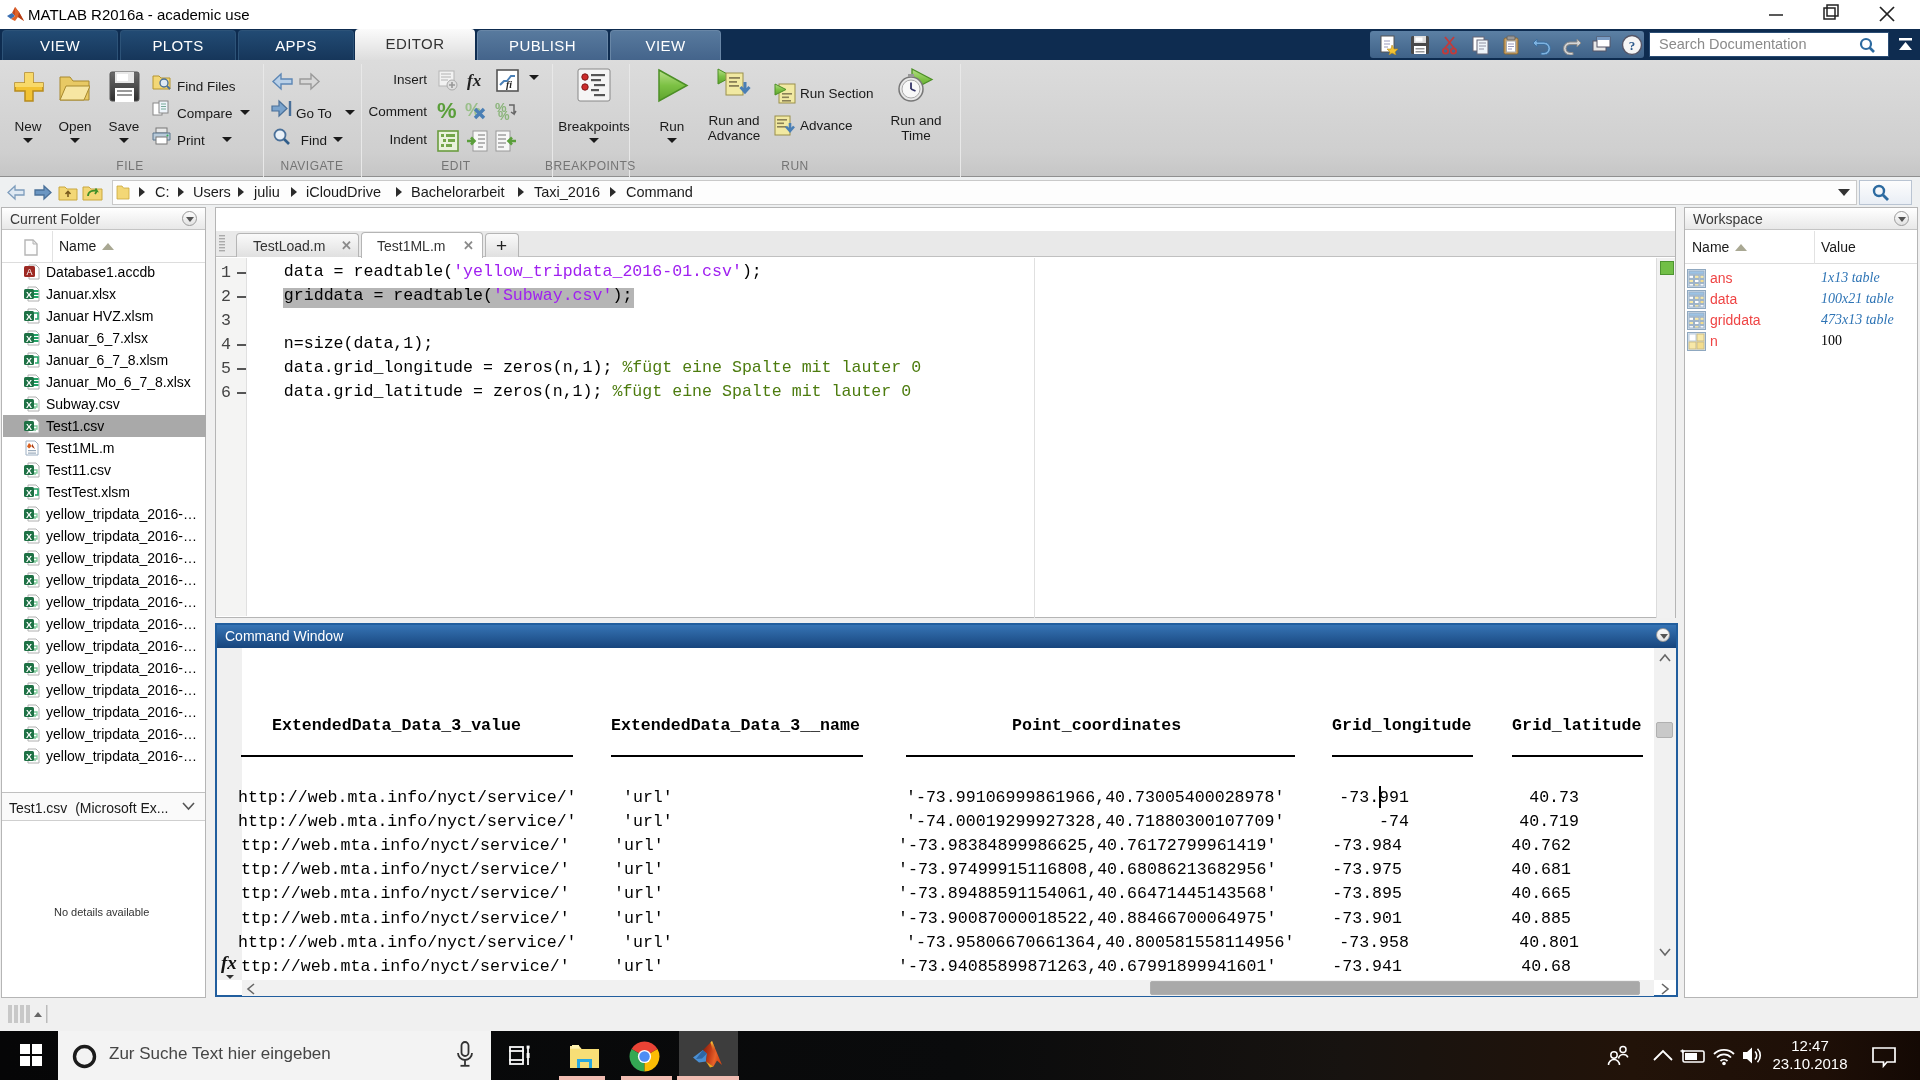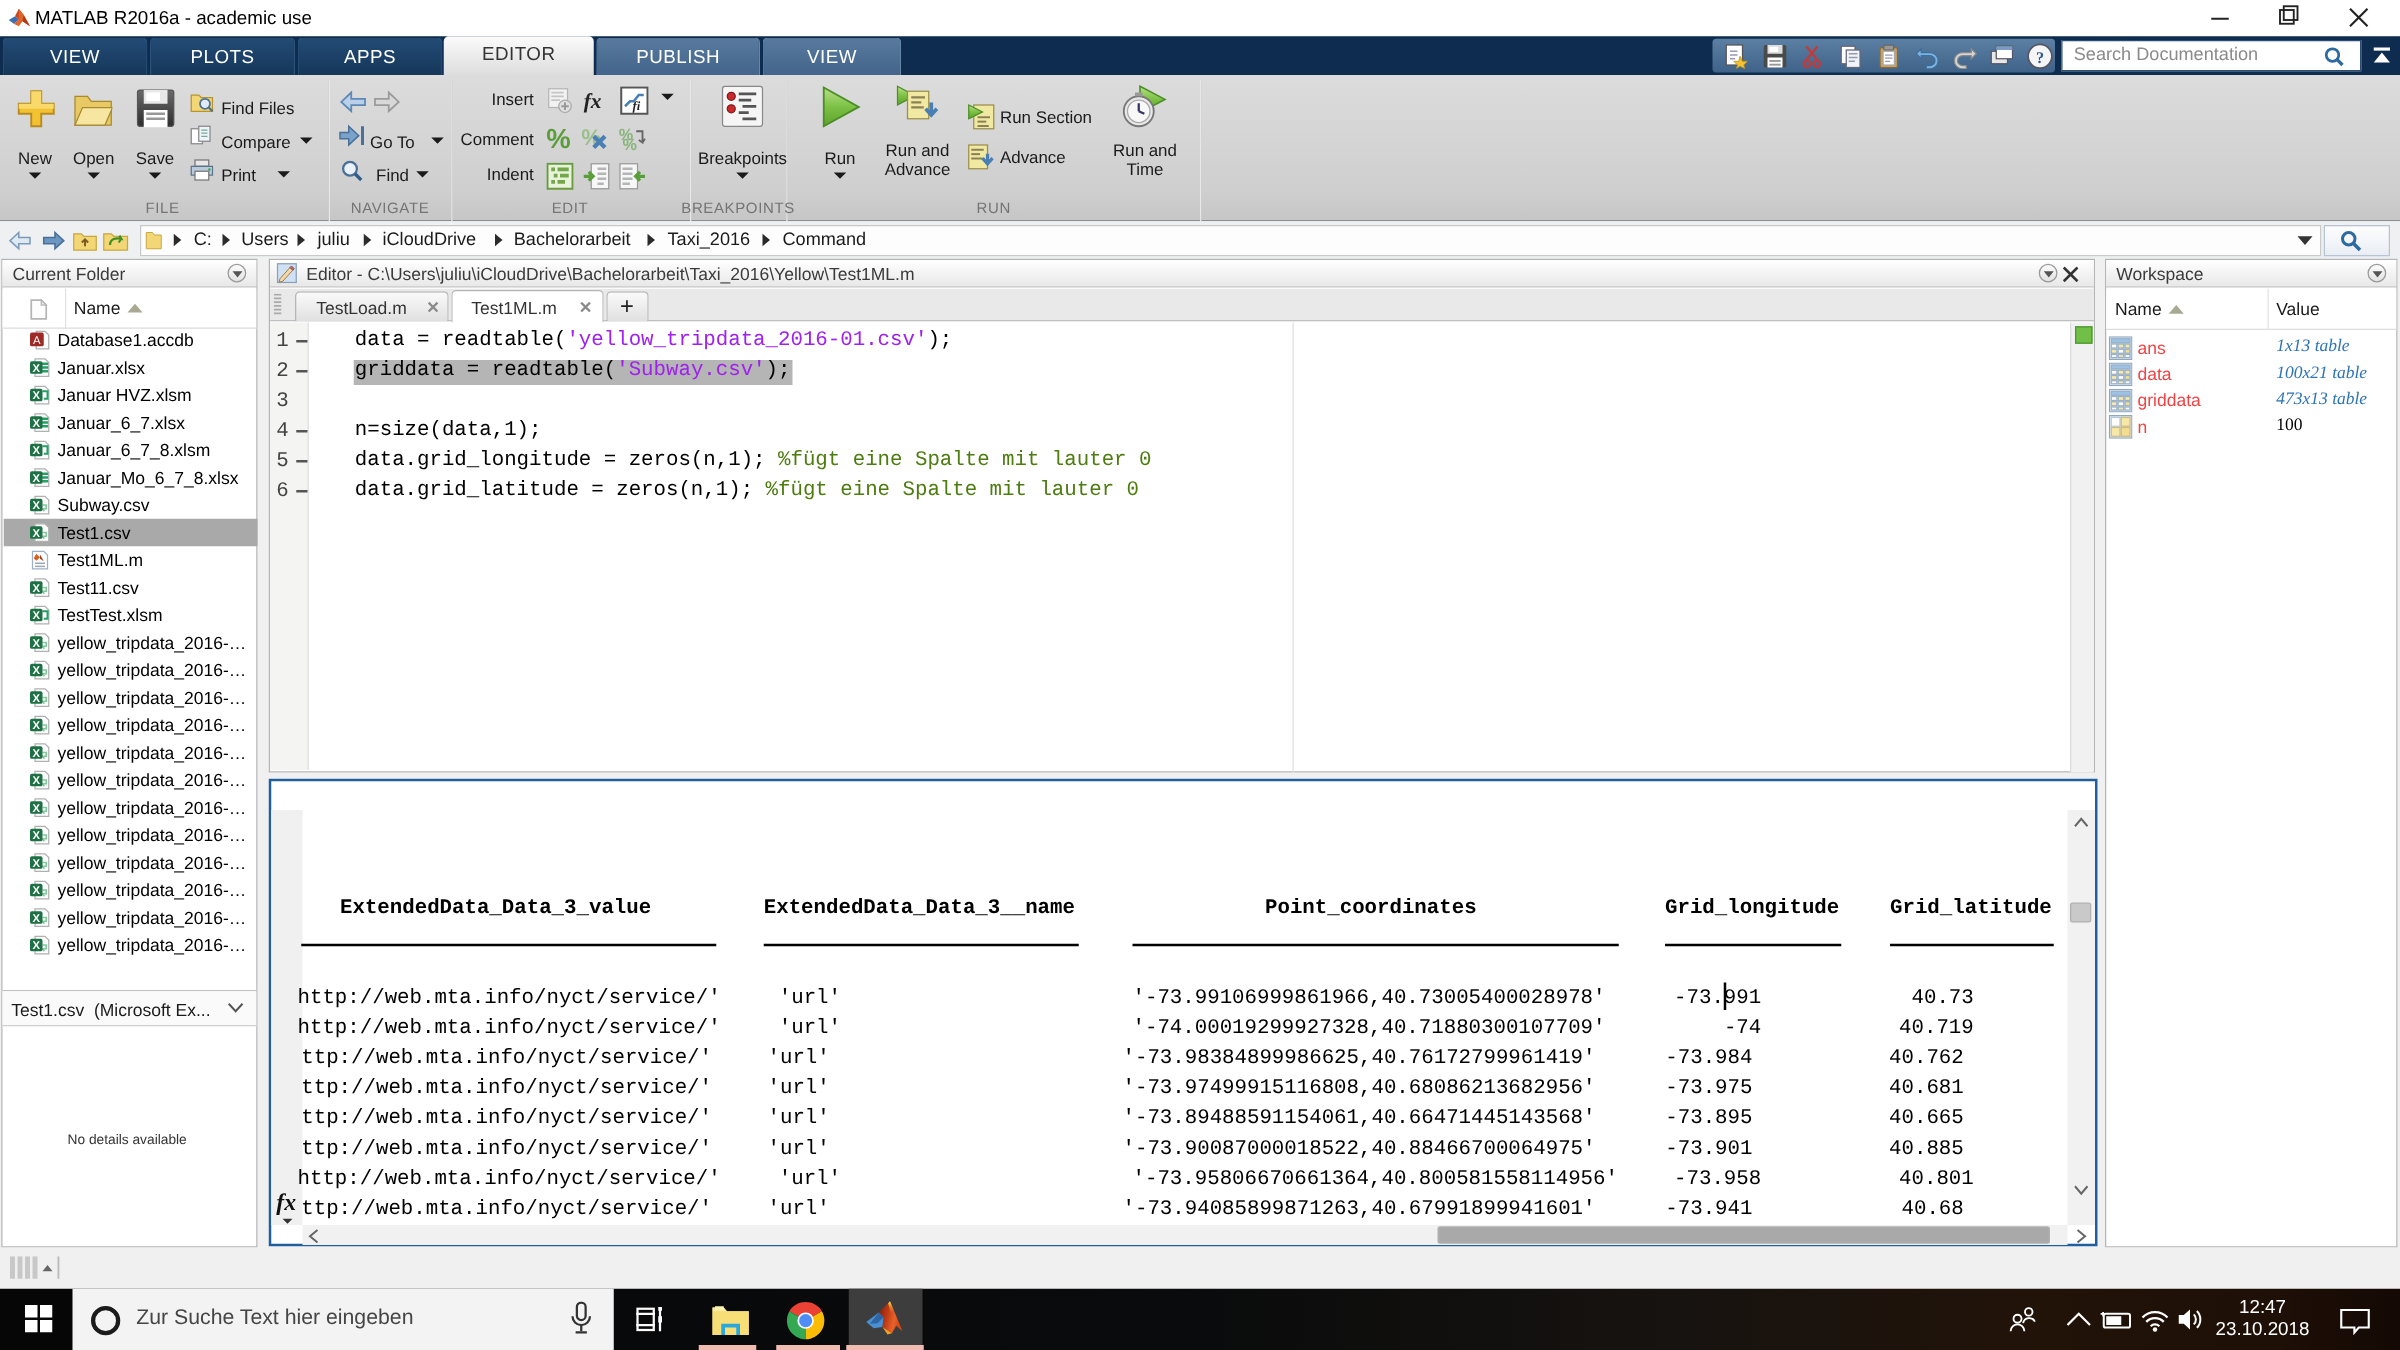--- a/index.html
+++ b/index.html
@@ -679,33 +679,20 @@
   <div class="abs" style="left:0;top:585px;width:203px;height:28px;background:#fafafa;border-bottom:1px solid #cfcfcf;">
     <div style="position:absolute;left:7px;top:7px;font-size:14px;color:#1a1a1a;">Test1.csv&nbsp; (Microsoft Ex...</div>
     <svg style="position:absolute;left:180px;top:9px" width="13" height="9" viewBox="0 0 13 9">
         <polyline points="1,1 6.5,7 12,1" fill="none" stroke="#555" stroke-width="1.6"></polyline>
       </svg>
   </div>
   <div class="abs" style="left:36px;top:698px;font-size:11px;color:#333;margin-left:16px;">No details available</div>
 </div>
 
 <div class="abs" id="ed">
-  <div class="phead">
-    <svg style="position:absolute;left:5px;top:2px" width="17" height="17" viewBox="0 0 17 17">
-        <rect x="1" y="1" width="15" height="15" fill="#cfe1f3" stroke="#8aa0b8"></rect>
-        <path d="M3 13 L11 4 l2.2 2.2 L5.2 15 l-3 0.8 z" fill="#f5d9a8" stroke="#9a7b4f" stroke-width="0.8"></path>
-        <path d="M11 4 l2.2 2.2 1.2-1.2 -2.2-2.2 z" fill="#c06a6a" stroke="#8f4d4d" stroke-width="0.8"></path>
-      </svg>
-    <span class="t" style="left:29px;">Editor - C:\Users\juliu\iCloudDrive\Bachelorarbeit\Taxi_2016\Yellow\Test1ML.m</span>
-    <span class="ochev" style="right:29px;top:3px;"></span>
-    <svg style="position:absolute;right:12px;top:5px" width="13" height="13" viewBox="0 0 13 13">
-        <line x1="1" y1="1" x2="12" y2="12" stroke="#333" stroke-width="2"></line>
-        <line x1="12" y1="1" x2="1" y2="12" stroke="#333" stroke-width="2"></line>
-      </svg>
-  </div>
   <div id="edtabs">
     <svg style="position:absolute;left:3px;top:4px" width="8" height="18" viewBox="0 0 8 18">
         <g fill="#aaa">
           <rect x="0" y="0" width="6" height="1.4"></rect>
           <rect x="0" y="3" width="6" height="1.4"></rect>
           <rect x="0" y="6" width="6" height="1.4"></rect>
           <rect x="0" y="9" width="6" height="1.4"></rect>
           <rect x="0" y="12" width="6" height="1.4"></rect>
           <rect x="0" y="15" width="6" height="1.4"></rect>
         </g>
@@ -743,20 +730,24 @@
       <div class="cline" style="left:28px;top:102px"></div>
       <div class="cline" style="left:28px;top:126px">    n=size(data,1);</div>
       <div class="cline" style="left:28px;top:150px">    data.grid_longitude = zeros(n,1); <span class="cmt">%fügt eine Spalte mit lauter 0</span></div>
       <div class="cline" style="left:28px;top:174px">    data.grid_latitude = zeros(n,1); <span class="cmt">%fügt eine Spalte mit lauter 0</span></div>
     </div>
   <div class="abs" style="left:1440px;top:50px;width:19px;height:360px;background:#f1f1f1;border-left:1px solid #dcdcdc;"></div>
   <div class="abs" style="left:1444px;top:53px;width:14px;height:14px;background:#72bf47;border:1px solid #4e9431;"></div>
 </div>
 
 <div class="abs" id="cw">
+  <div id="cwhead">
+      <span style="position:absolute;left:8px;top:3px;">Command Window</span>
+  <span class="ochev" style="right:6px;top:3px;width:14px;height:14px;"></span>
+    </div>
   <div class="abs" style="left:0px;top:23px;width:25px;height:332px;background:#f0f0f0;"></div>
   <div class="abs" style="left:4px;top:327px;font-size:19px;font-style:italic;font-weight:bold;color:#111;font-family:'Liberation Serif',serif;">fx</div>
     <div class="abs" style="left:9px;top:350px;width:0;height:0;border-left:4px solid transparent;border-right:4px solid transparent;border-top:4px solid #333;"></div>
   <div id="cwcontent">
       <div class="cwline cwb" style="left:55px;top:91px">ExtendedData_Data_3_value</div>
       <div class="cwline cwb" style="left:394px;top:91px">ExtendedData_Data_3__name</div>
       <div class="cwline cwb" style="left:795px;top:91px">Point_coordinates</div>
       <div class="cwline cwb" style="left:1115px;top:91px">Grid_longitude</div>
       <div class="cwline cwb" style="left:1295px;top:91px">Grid_latitude</div>
       <div class="u" style="left:24px;top:130px;width:332px"></div>

